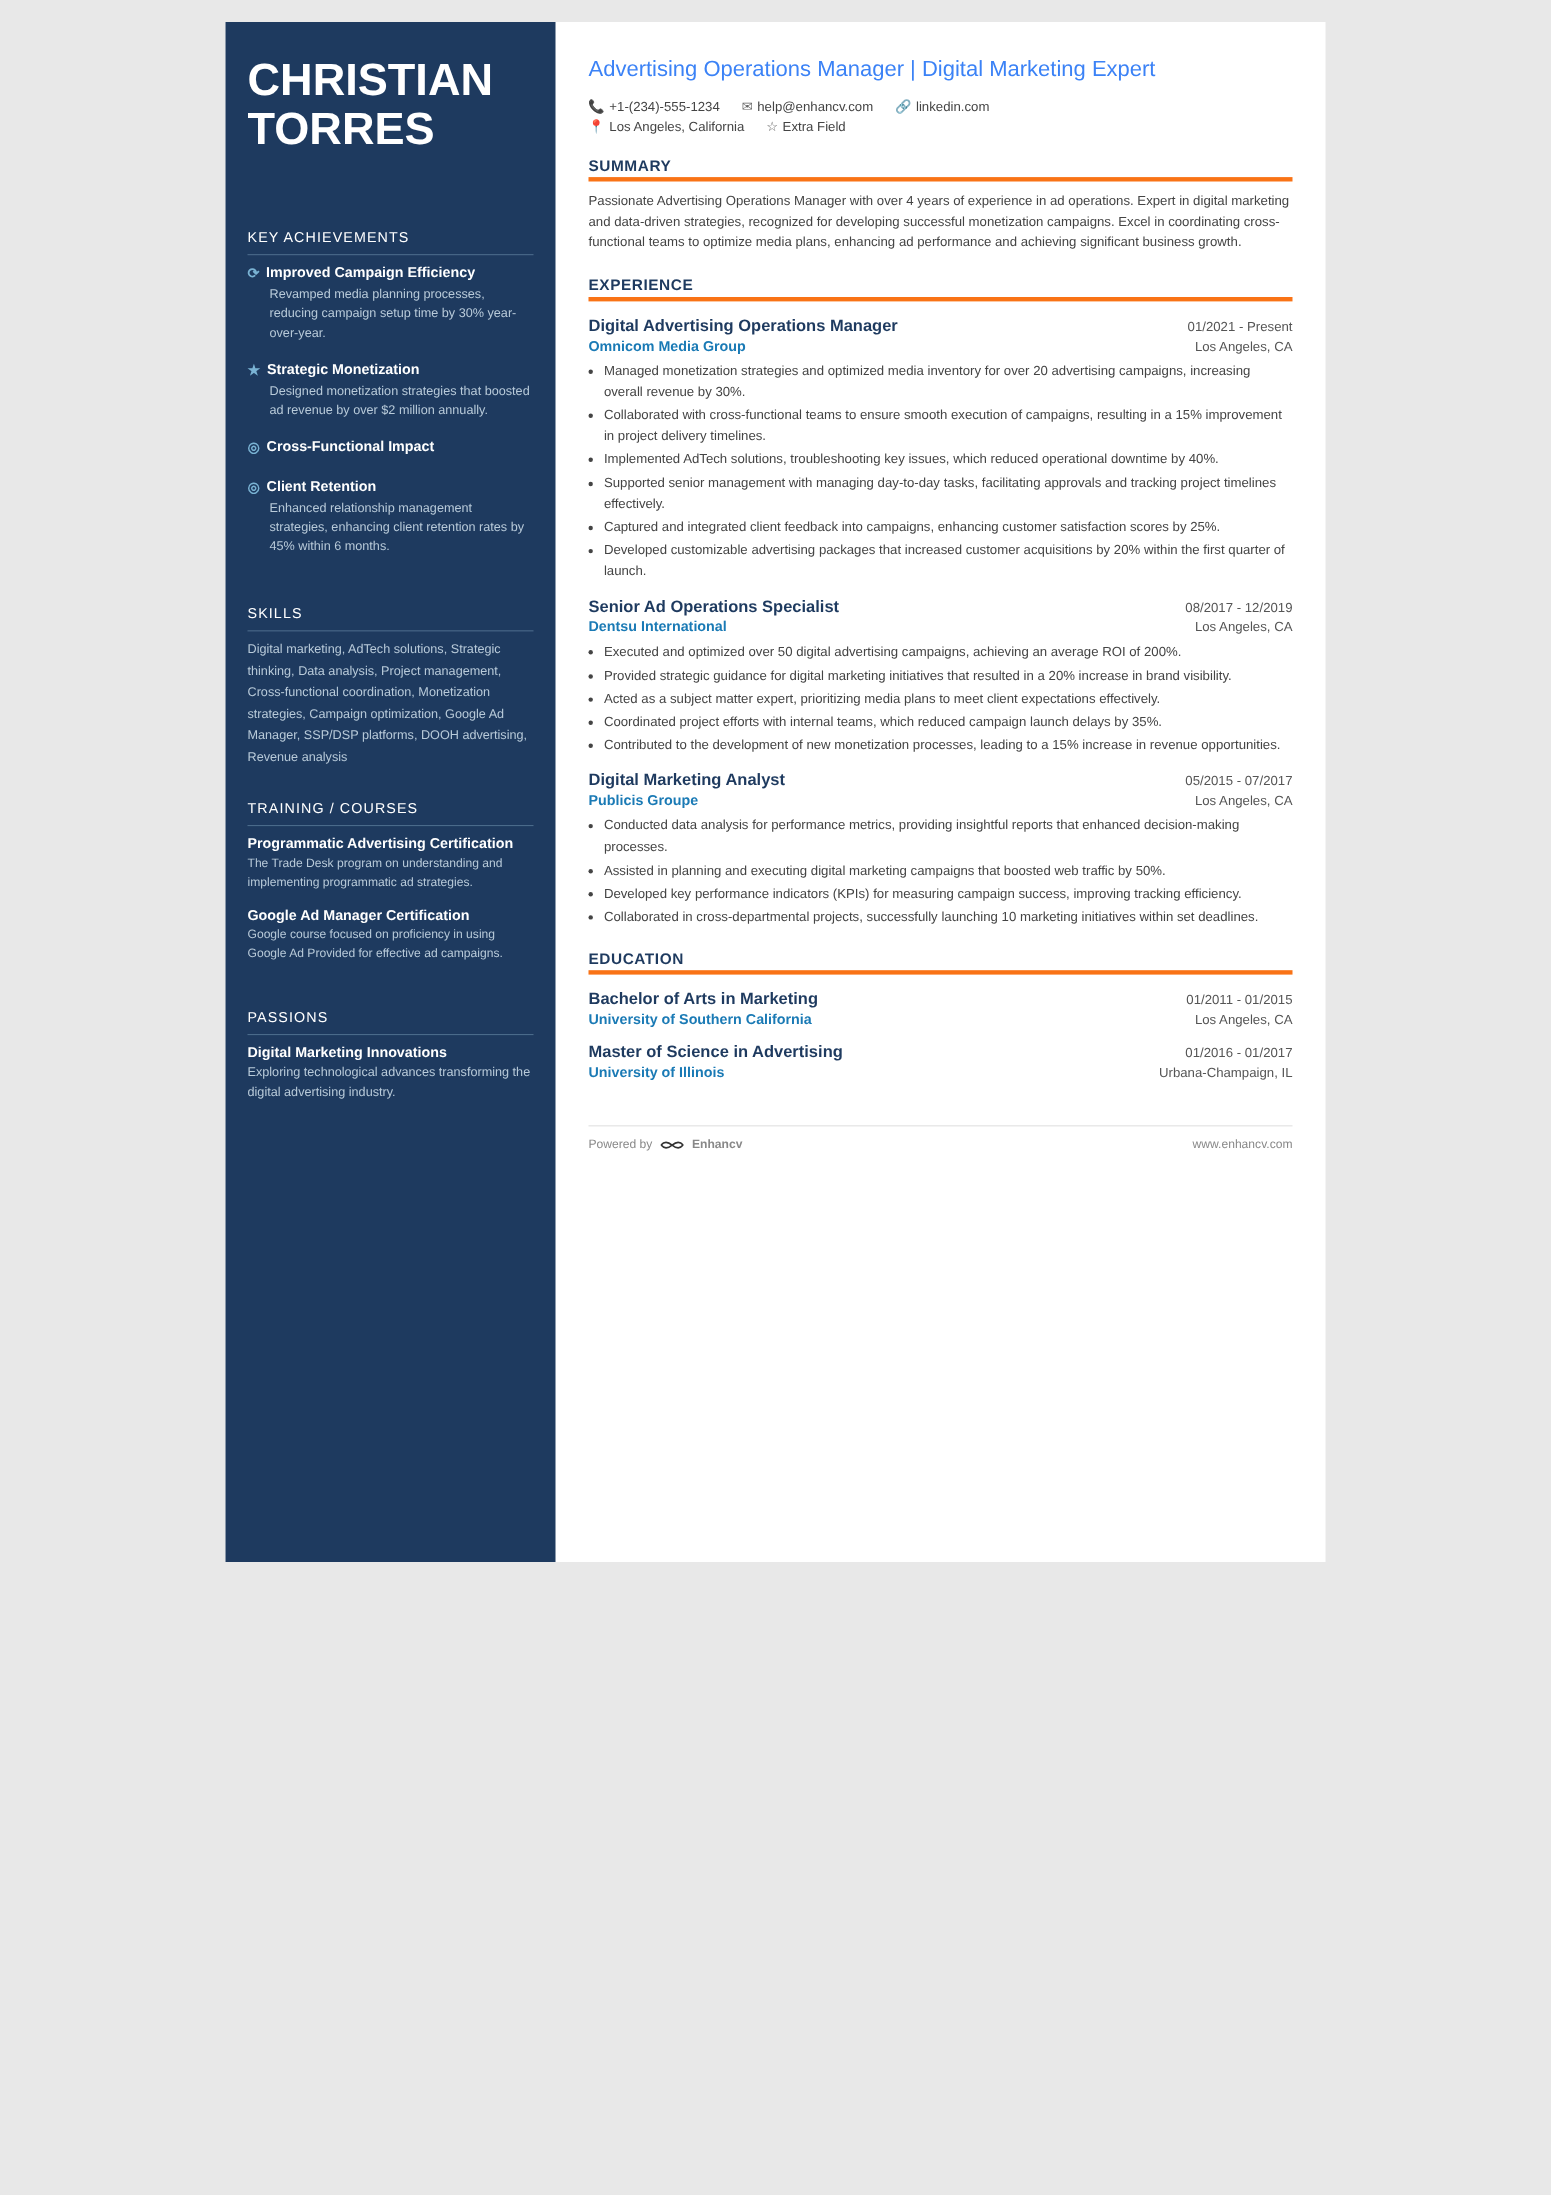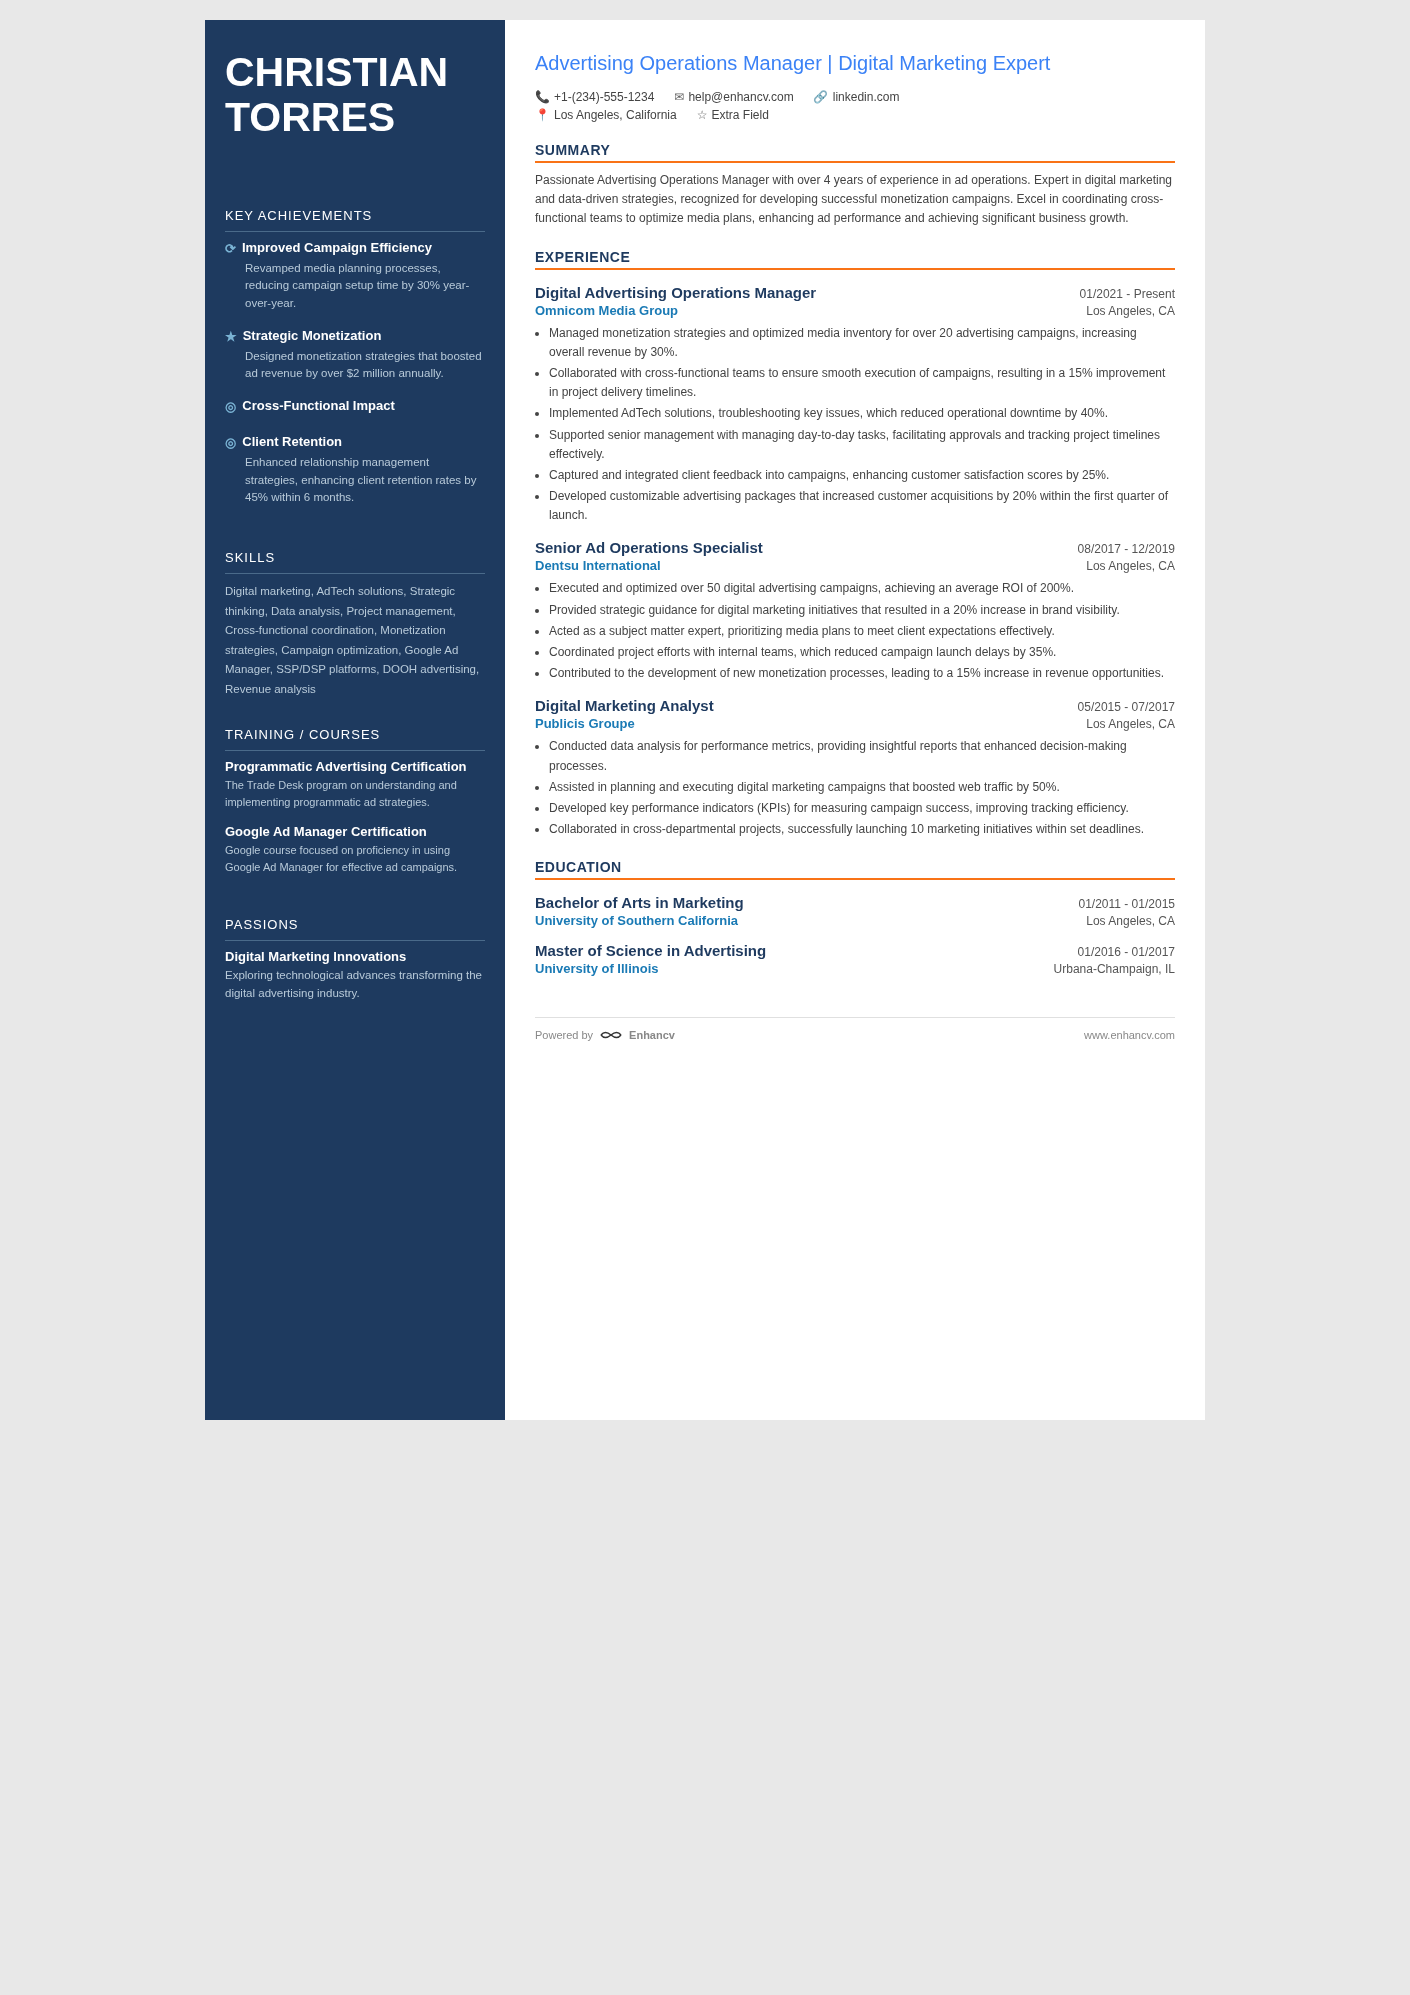--- a/index.html
+++ b/index.html
@@ -131,21 +131,21 @@
     }
     .section-title {
       font-size: 14px;
       font-weight: 700;
       text-transform: uppercase;
       letter-spacing: 0.5px;
       color: #1e3a5f;
       margin-top: 20px;
       margin-bottom: 4px;
       padding-bottom: 3px;
-      border-bottom: 2px solid #f97316;
+      border-bottom: 4px solid #f97316;
     }
     .summary-text {
       font-size: 12px;
       line-height: 1.6;
       color: #444;
       margin-top: 8px;
     }
     .job-header {
       display: flex;
       justify-content: space-between;
@@ -294,21 +294,21 @@
 
       <div class="sidebar-section-title">TRAINING / COURSES</div>
 
       <div class="course-item">
         <div class="course-title">Programmatic Advertising Certification</div>
         <div class="course-desc">The Trade Desk program on understanding and implementing programmatic ad strategies.</div>
       </div>
 
       <div class="course-item">
         <div class="course-title">Google Ad Manager Certification</div>
-        <div class="course-desc">Google course focused on proficiency in using Google Ad Manager for effective ad campaigns.</div>
+        <div class="course-desc">Google course focused on proficiency in using Google Ad Provided for effective ad campaigns.</div>
       </div>
 
       <div class="sidebar-section-title">PASSIONS</div>
 
       <div class="passion-item">
         <div class="passion-title">Digital Marketing Innovations</div>
         <div class="passion-desc">Exploring technological advances transforming the digital advertising industry.</div>
       </div>
     </div>
   </div>

